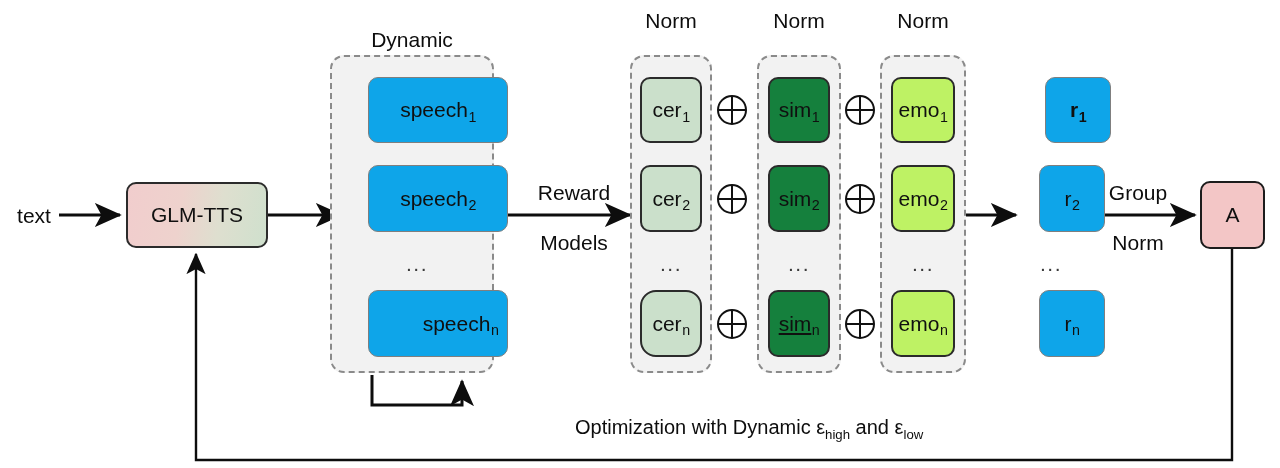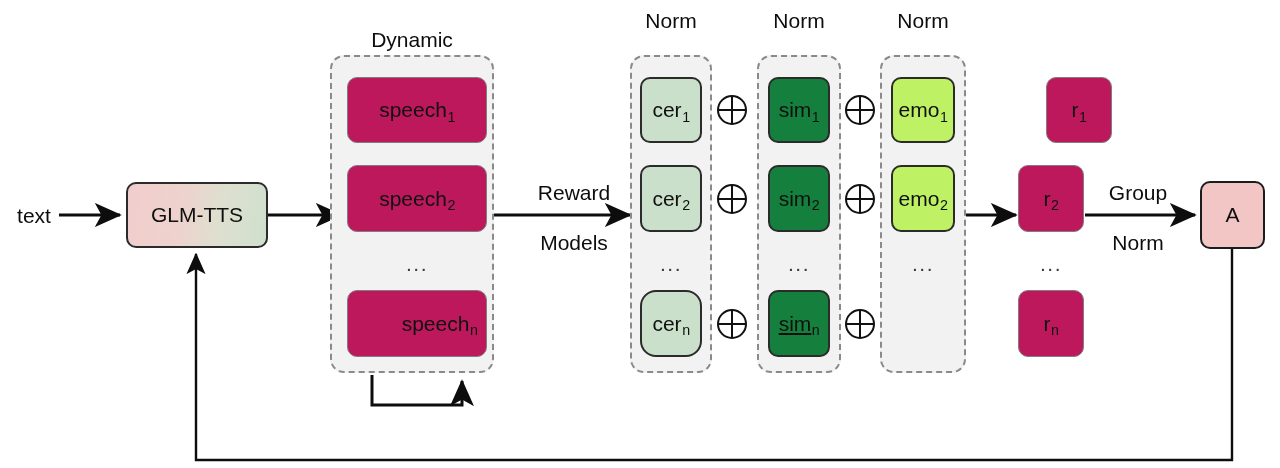--- a/index.html
+++ b/index.html
@@ -41,22 +41,23 @@
     left: 0.5px;
   }
   .grp-dashed {
     position: absolute;
     box-sizing: border-box;
     border: 2px dashed #8a8a8a;
     border-radius: 14px;
     background: #f2f2f2;
   }
   .box-grey {
-    background: #be185d;
+    background: #0ea5e9;
     border: 1.6px solid #7f7f7f;
+    margin-left: 21px;
   }
   .box-green {
     background: #cbe0cb;
     border: 2px solid #2b2b2b;
   }
   .box-peach {
     background: #15803d;
     border: 2px solid #2b2b2b;
     text-align: center;
   }
@@ -215,35 +216,41 @@
 
   <div class="lbl" style="left:880px; top:8px; width:86px;">Norm</div>
   <div class="grp-dashed" style="left:880px; top:55px; width:86px; height:318px;"></div>
   <div class="node box-yellow" style="left:891px; top:77px; width:64px; height:66px;">
     <span><span>emo</span><sub>1</sub></span>
   </div>
   <div class="node box-yellow" style="left:891px; top:165px; width:64px; height:67px;">
     <span><span>emo</span><sub>2</sub></span>
   </div>
   <div class="ellipsis" style="left:891px; top:252px; width:64px;">...</div>
-
-  <div class="node box-grey" style="left:1046px; top:77px; width:66px; height:66px;">
+  <div class="node box-yellow" style="left:891px; top:290px; width:64px; height:67px;">
+    <span><span>emo</span><sub>n</sub></span>
+  </div>
+
+  <div class="node box-grey" style="left:1024px; top:77px; width:66px; height:66px;font-weight:bold;">
     <span><span>r</span><sub>1</sub></span>
   </div>
   <div class="node box-grey" style="left:1018px; top:165px; width:66px; height:67px;">
     <span><span>r</span><sub>2</sub></span>
   </div>
   <div class="ellipsis" style="left:1018px; top:252px; width:66px;">...</div>
   <div class="node box-grey" style="left:1018px; top:290px; width:66px; height:67px;">
     <span><span>r</span><sub>n</sub></span>
   </div>
 
   <div class="lbl" style="left:1090px; top:155px; width:96px;">
     <span>Group</span><br>
     <span>Norm</span>
   </div>
 
   <div class="node box-pink" style="left:1200px; top:181px; width:65px; height:68px;">
     <span>A</span>
   </div>
 
+  <div class="caption" style="left:575px; top:416px;">
+    <span>Optimization with Dynamic </span><span>ε</span><sub>high</sub><span> and </span><span>ε</span><sub>low</sub>
+  </div>
 
 </div>
 
 </body></html>

